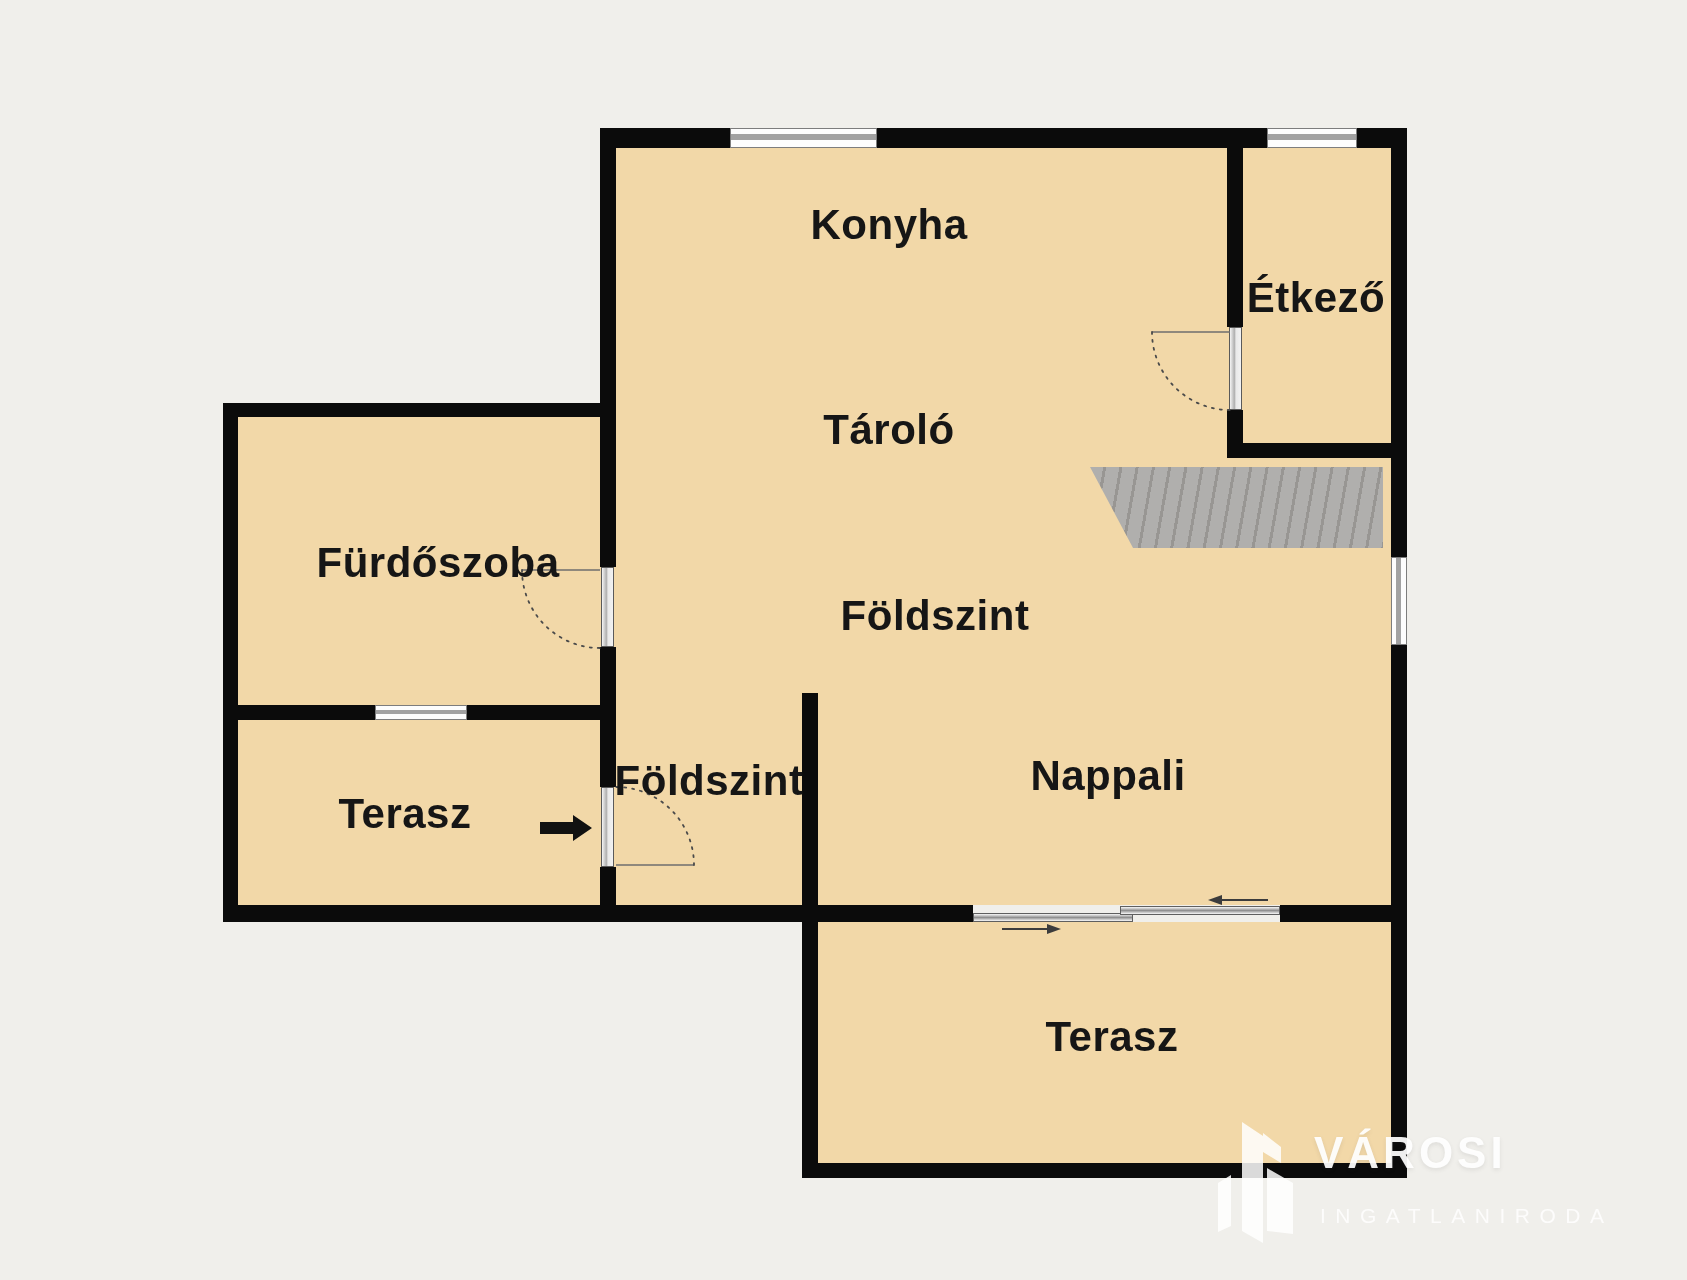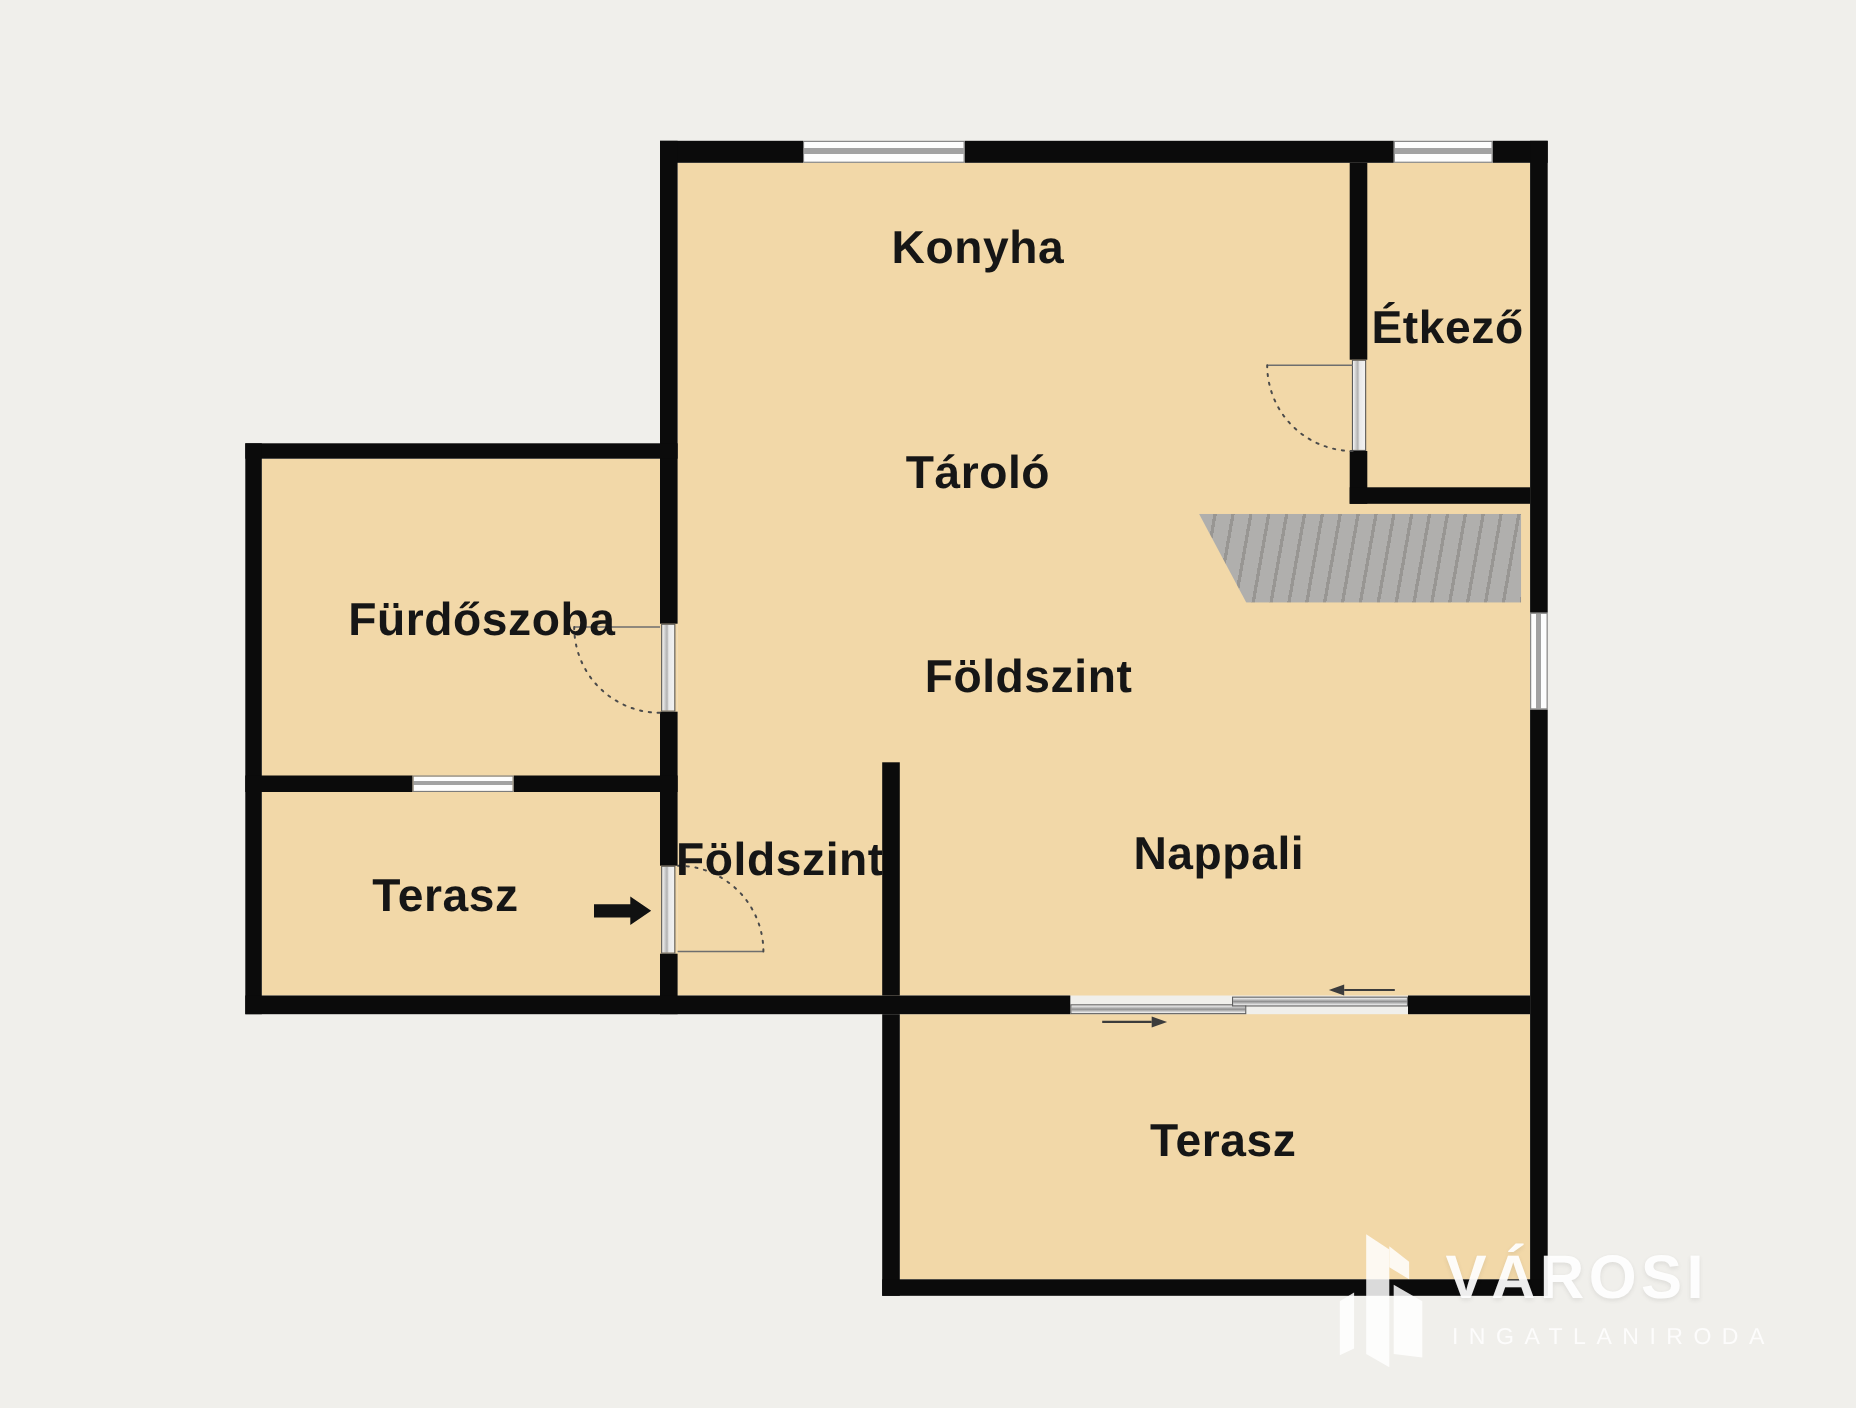--- a/index.html
+++ b/index.html
@@ -16,21 +16,21 @@
          background:linear-gradient(to right,#f5f5f5 0%,#b0b0b0 40%,#e9e9e9 55%,#f2f2f2 100%);}
   .slide{position:absolute;border:1px solid #5f5f5f;box-sizing:border-box;
          background:linear-gradient(to bottom,#f8f8f8 0%,#909090 50%,#f8f8f8 100%);}
   .stairs{position:absolute;left:1090px;top:467px;width:293px;height:81px;
          clip-path:polygon(0% 0%,100% 0%,100% 100%,14.7% 100%);
          background:repeating-linear-gradient(100deg,#b0afad 0 13px,#989693 13px 16px);}
   .label{position:absolute;transform:translate(-50%,-50%);color:#161616;font-weight:700;
          font-size:42px;white-space:nowrap;letter-spacing:0.5px;}
   .floor-title{text-align:left;line-height:49px;}
   svg.overlay{position:absolute;left:0;top:0;}
-  .wm-brand{position:absolute;left:1314px;top:1128px;font-weight:700;font-size:56px;
+  .wm-brand{position:absolute;left:1314px;top:1128px;font-weight:700;font-size:44px;
          letter-spacing:4px;color:rgba(255,255,255,0.93);
          text-shadow:0 2px 4px rgba(60,60,55,0.10);}
   .wm-sub{position:absolute;left:1320px;top:1204px;font-weight:400;font-size:21px;
          letter-spacing:9.5px;color:rgba(255,255,255,0.82);}
 </style>
 </head>
 <body>
 
 <div class="stage">
   <div class="plan">

